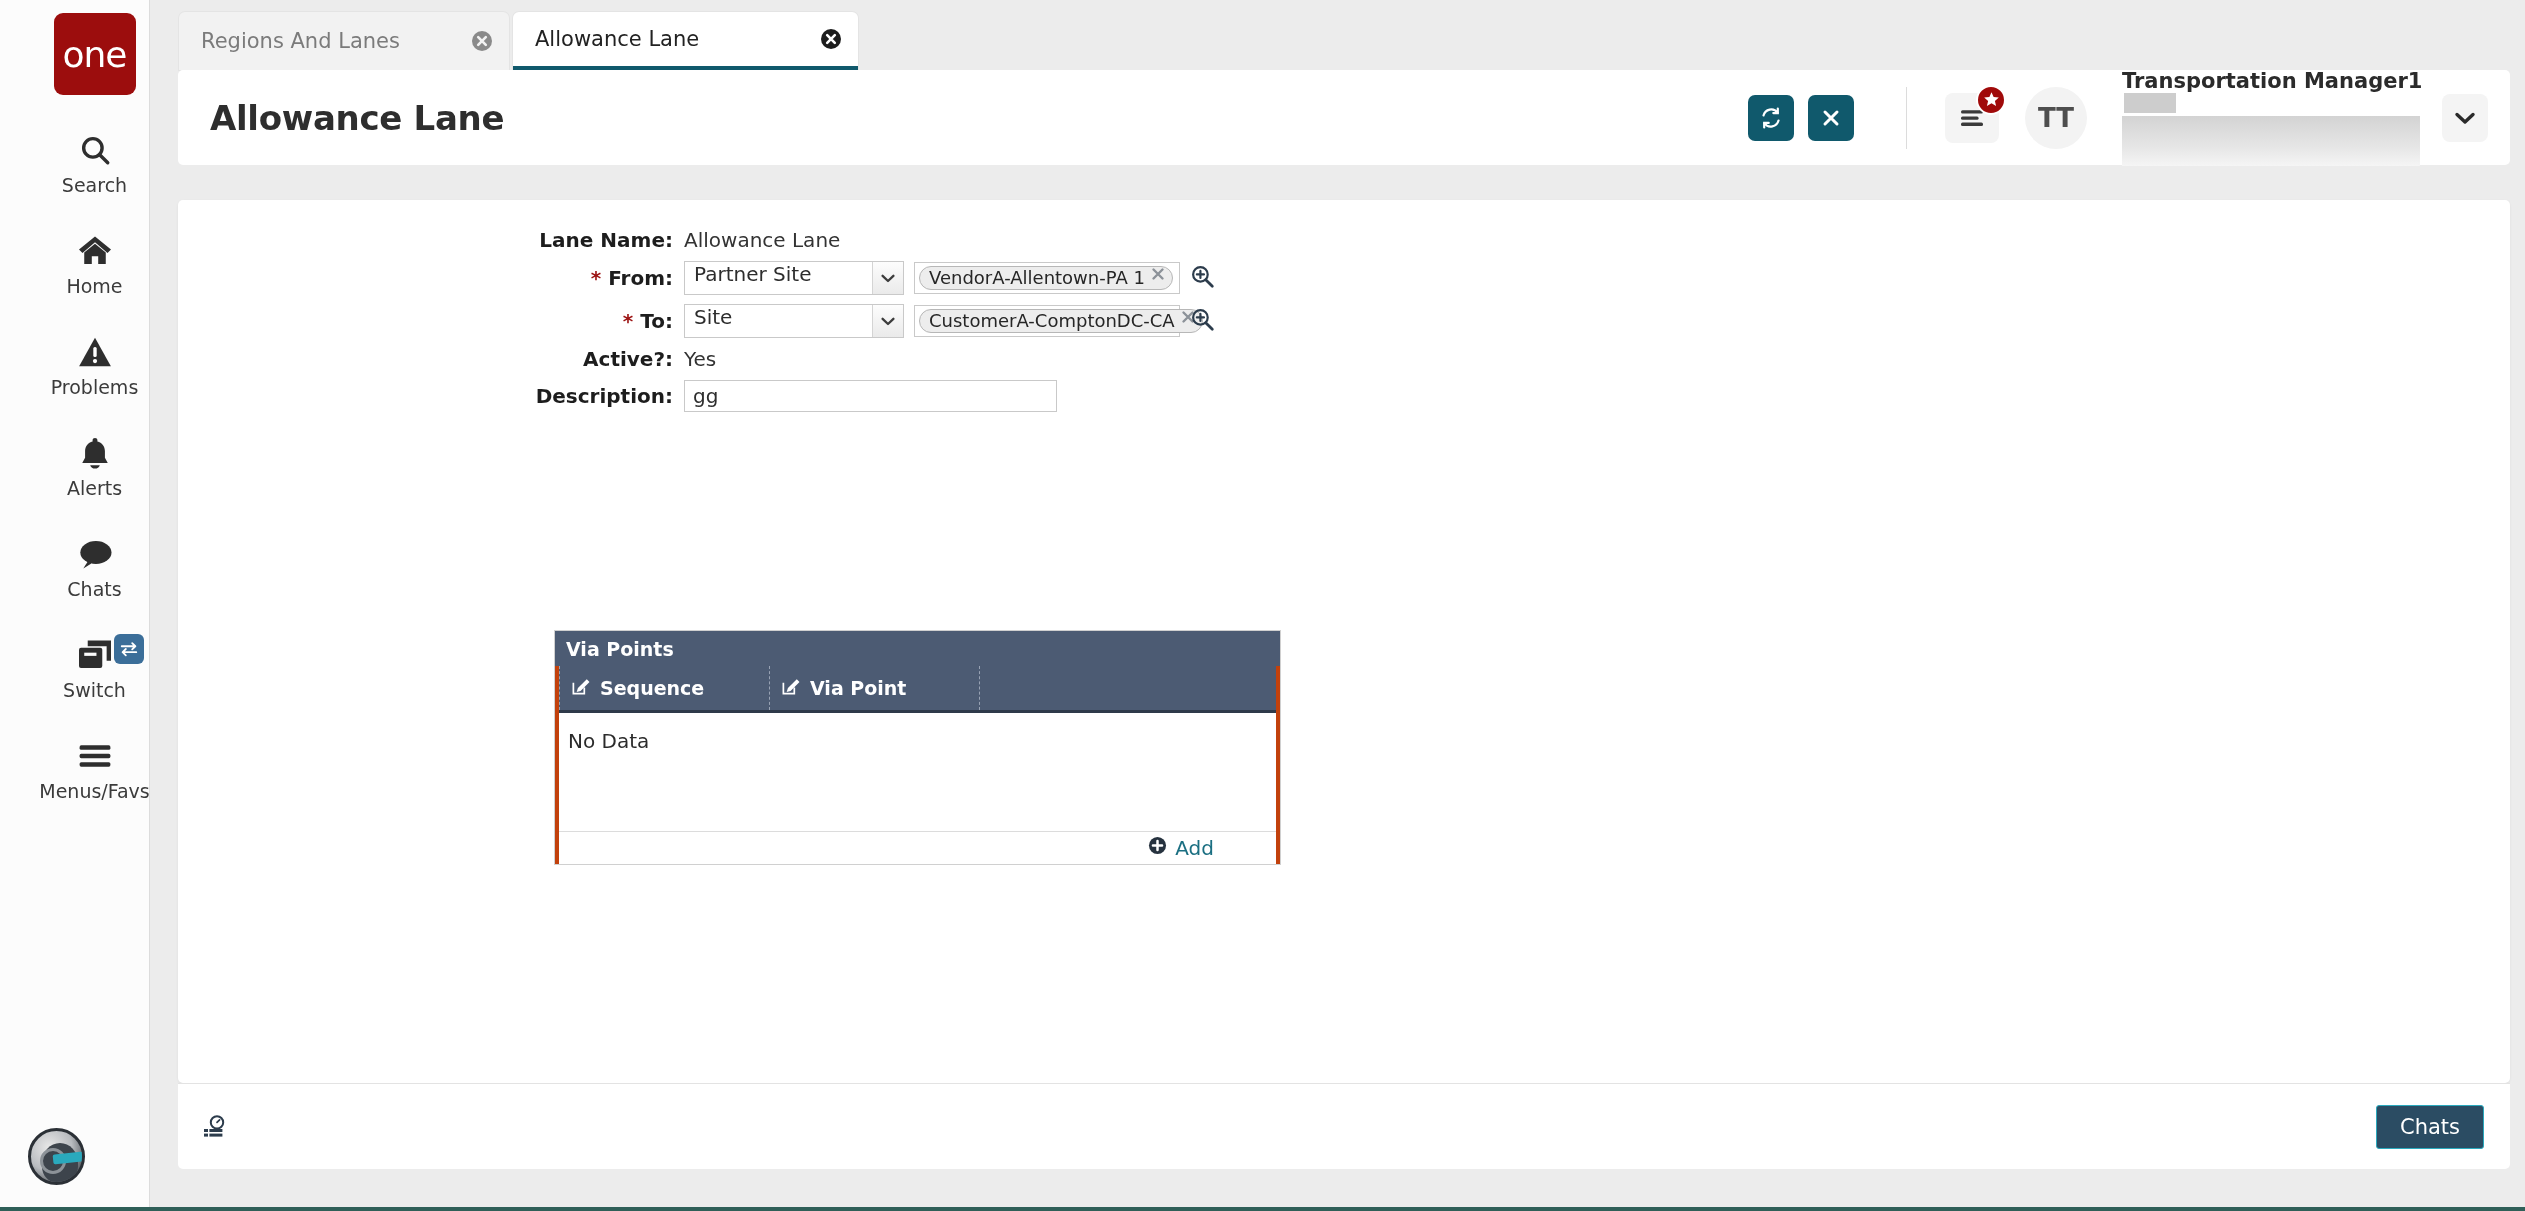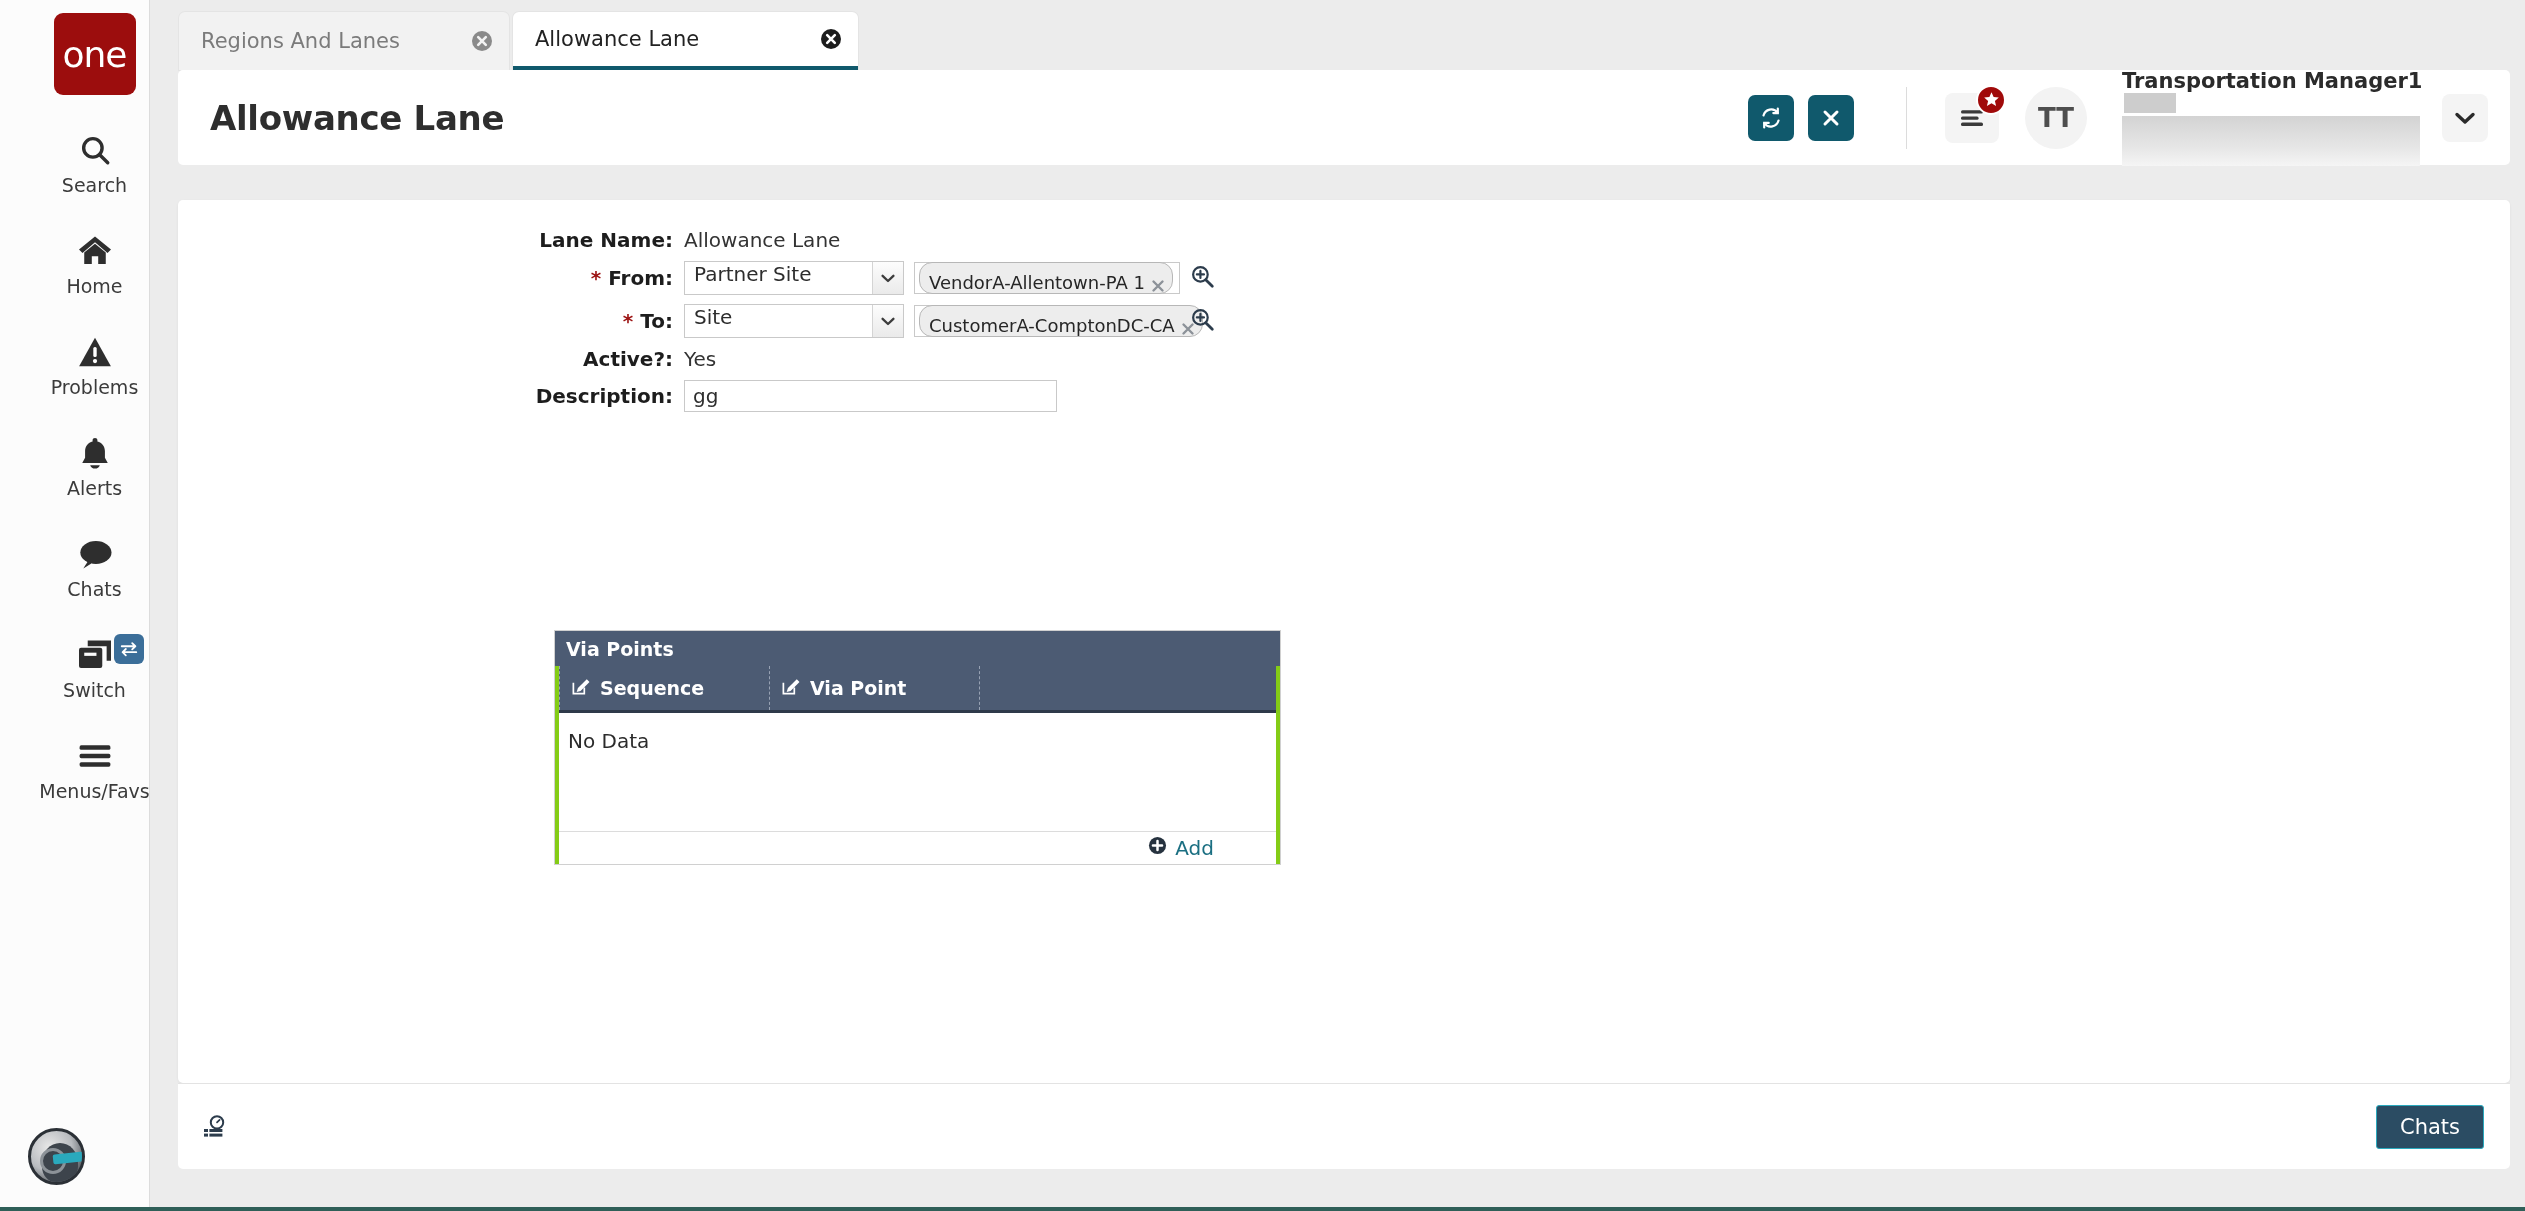--- a/index.html
+++ b/index.html
@@ -190,22 +190,22 @@
     position: absolute; right: 0; top: 0; width: 31px; height: 32px;
     background: linear-gradient(180deg,#fdfdfd 0%,#eaeaea 100%);
     border-left: 1px solid #d4d4d4;
     display: flex; align-items: center; justify-content: center;
   }
   .chip-field {
     width: 266px; height: 32px; border: 1px solid #c9c9c9; background: #fff;
     display: flex; align-items: center; padding: 0 4px; margin-left: 10px;
   }
   .chip {
-    display: inline-flex; align-items: flex-end; gap: 6px;
-    height: 32px; padding: 0 7px 0 9px;
+    display: inline-flex; align-items: flex-start; gap: 6px;
+    height: 24px; padding: 0 7px 0 9px;
     background: #ededed; border: 1px solid #b7b7b7; border-radius: 13px;
     font-size: 18px; color: #262626;
     font-family: "DejaVu Sans", sans-serif; white-space: nowrap;
   }
   .chip-x { cursor: pointer; display: flex; }
   .mag-btn {
     margin-left: 10px; background: none; border: none; cursor: pointer;
     display: flex; align-items: center;
   }
   .text-input {
@@ -218,21 +218,21 @@
   #via-panel {
     position: absolute; left: 376px; top: 430px;
     width: 727px; border: 1px solid #d0d0d0;
   }
   #via-panel-title {
     height: 35px; background: #4c5b73; display: flex; align-items: center;
     padding-left: 11px;
     font-size: 19px; font-weight: bold; color: #ffffff;
     font-family: "DejaVu Sans", sans-serif;
   }
-  #via-grid-wrap { background: #84cc16; padding: 0 2px 0 2px; }
+  #via-grid-wrap { background: #c2410c; padding: 0 2px 0 2px; }
   #via-thead {
     display: flex; height: 47px; background: #4c5b73; margin: 0 2px;
     border-bottom: 3px solid #2f3a4a;
   }
   .th {
     display: flex; align-items: center; gap: 10px;
     border-left: 1px dashed #98a3b4;
     padding-left: 11px;
     font-size: 19px; font-weight: bold; color: #ffffff;
     font-family: "DejaVu Sans", sans-serif;

